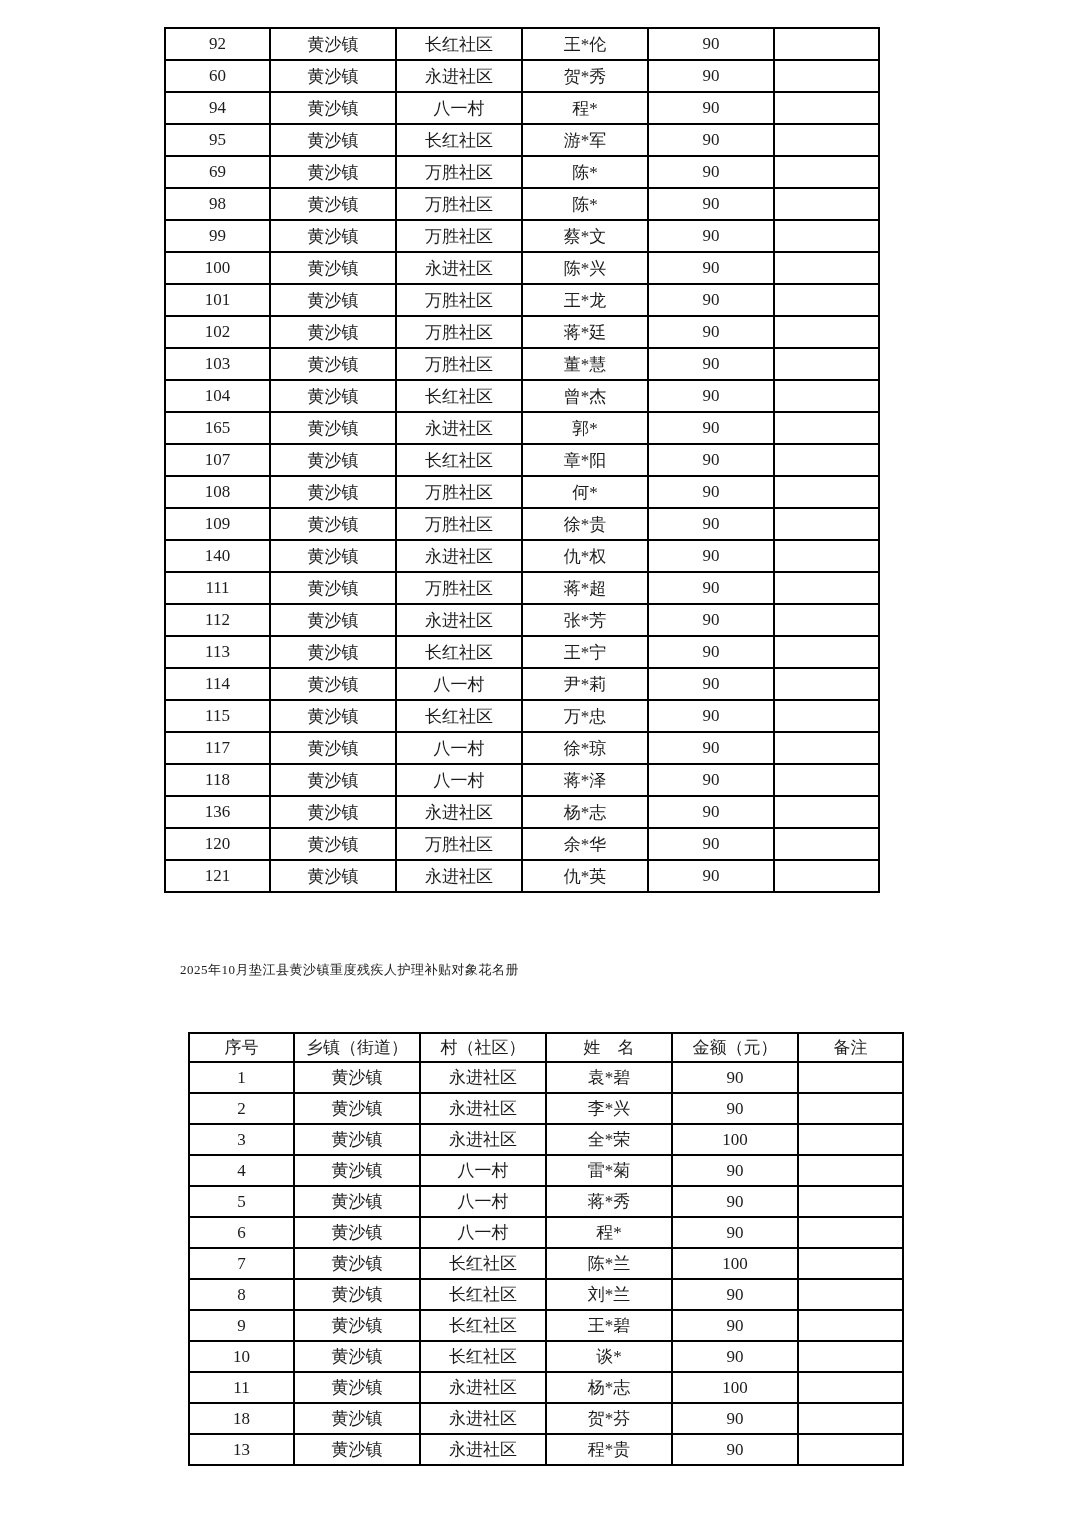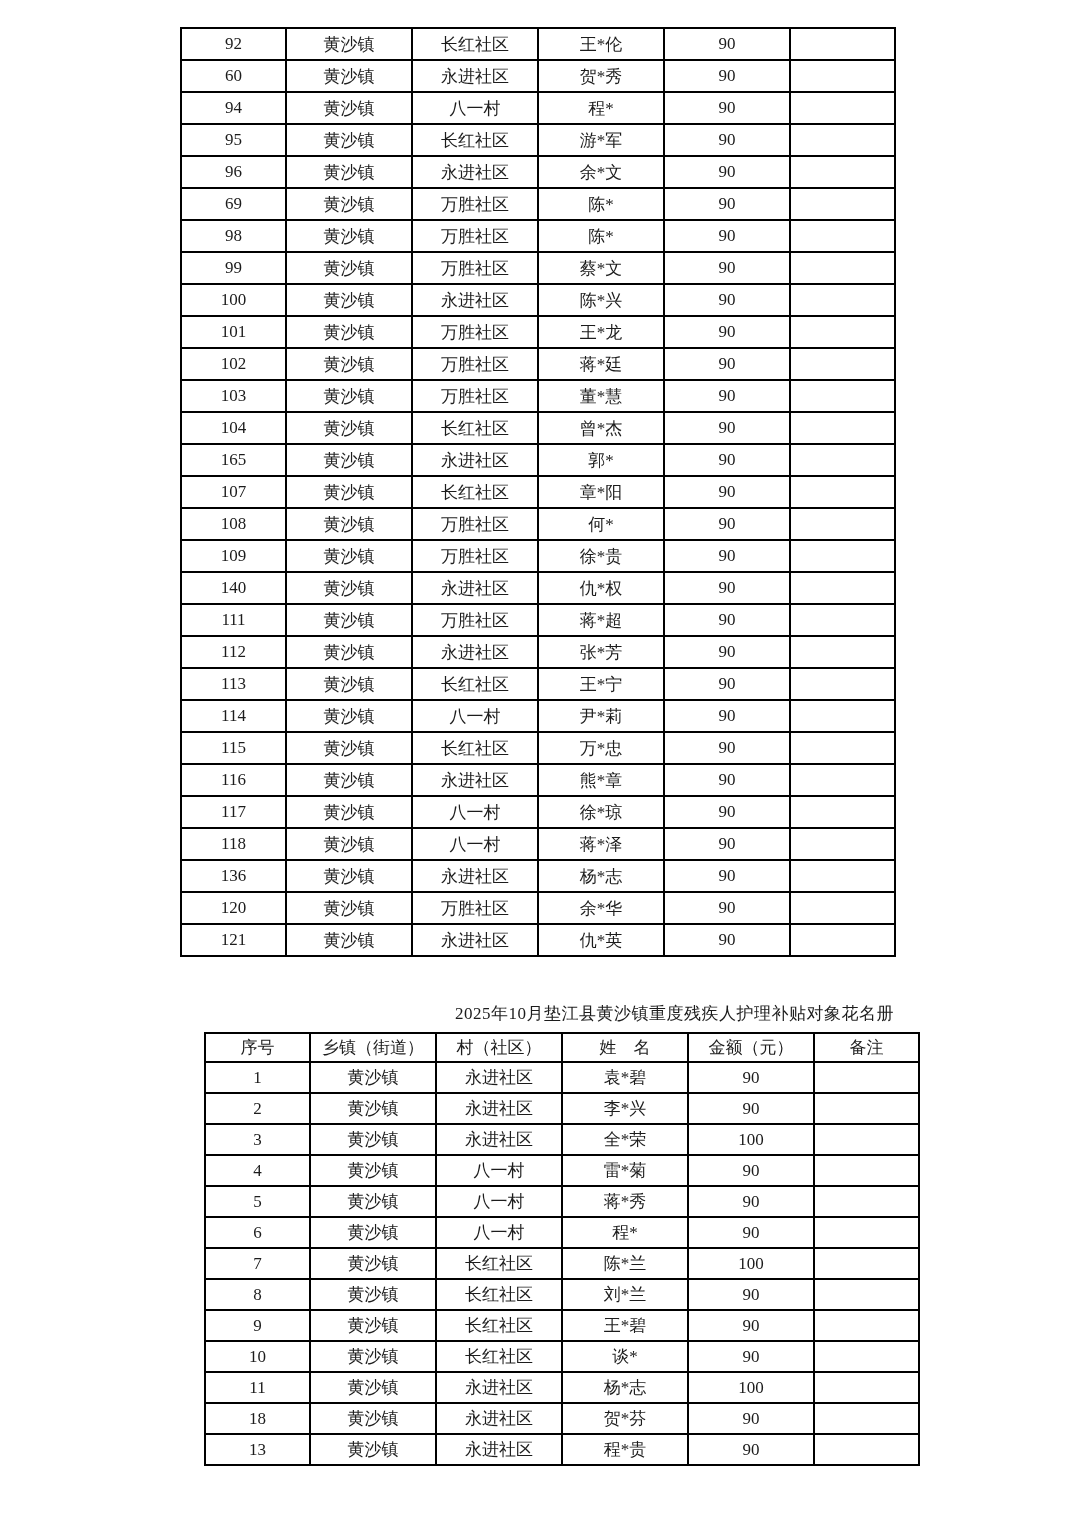--- a/index.html
+++ b/index.html
@@ -11,21 +11,21 @@
     position: relative;
     width: 1074px;
     height: 1520px;
     background: #ffffff;
     font-family: "Liberation Serif", "DejaVu Serif", serif;
     color: #1c1c1c;
     overflow: hidden;
   }
   table.roster {
     position: absolute;
-    left: 180px;
+    left: 164px;
     border-collapse: collapse;
     table-layout: fixed;
     width: 714px;
     border-radius: 22px;
   }
   table.roster td, table.roster th {
     border: 2px solid #000000;
     text-align: center;
     vertical-align: middle;
     font-size: 17px;
@@ -35,24 +35,24 @@
     white-space: nowrap;
   }
   #table1 { top: 27px; }
   #table1 td { height: 30px; }
   #table2 { top: 1032px; margin-left: 24px; }
   #table2 th { height: 27px; }
   #table2 td { height: 29px; }
   .doc-title {
     position: absolute;
     left: 180px;
-    top: 1002px;
+    top: 961px;
     width: 714px;
-    text-align: right;
-    font-size: 17px;
+    text-align: left;
+    font-size: 13px;
     letter-spacing: 0.5px;
   }
   col.c-seq    { width: 105px; }
   col.c-town   { width: 126px; }
   col.c-vill   { width: 126px; }
   col.c-name   { width: 126px; }
   col.c-amt    { width: 126px; }
   col.c-remark { width: 105px; }
 </style>
 </head>
@@ -96,28 +96,20 @@
         </tr>
         <tr>
           <td>95</td>
           <td>黄沙镇</td>
           <td>长红社区</td>
           <td>游*军</td>
           <td>90</td>
           <td></td>
         </tr>
         <tr>
-          <td>96</td>
-          <td>黄沙镇</td>
-          <td>永进社区</td>
-          <td>余*文</td>
-          <td>90</td>
-          <td></td>
-        </tr>
-        <tr>
           <td>69</td>
           <td>黄沙镇</td>
           <td>万胜社区</td>
           <td>陈*</td>
           <td>90</td>
           <td></td>
         </tr>
         <tr>
           <td>98</td>
           <td>黄沙镇</td>
@@ -244,28 +236,20 @@
           <td>八一村</td>
           <td>尹*莉</td>
           <td>90</td>
           <td></td>
         </tr>
         <tr>
           <td>115</td>
           <td>黄沙镇</td>
           <td>长红社区</td>
           <td>万*忠</td>
-          <td>90</td>
-          <td></td>
-        </tr>
-        <tr>
-          <td>116</td>
-          <td>黄沙镇</td>
-          <td>永进社区</td>
-          <td>熊*章</td>
           <td>90</td>
           <td></td>
         </tr>
         <tr>
           <td>117</td>
           <td>黄沙镇</td>
           <td>八一村</td>
           <td>徐*琼</td>
           <td>90</td>
           <td></td>

